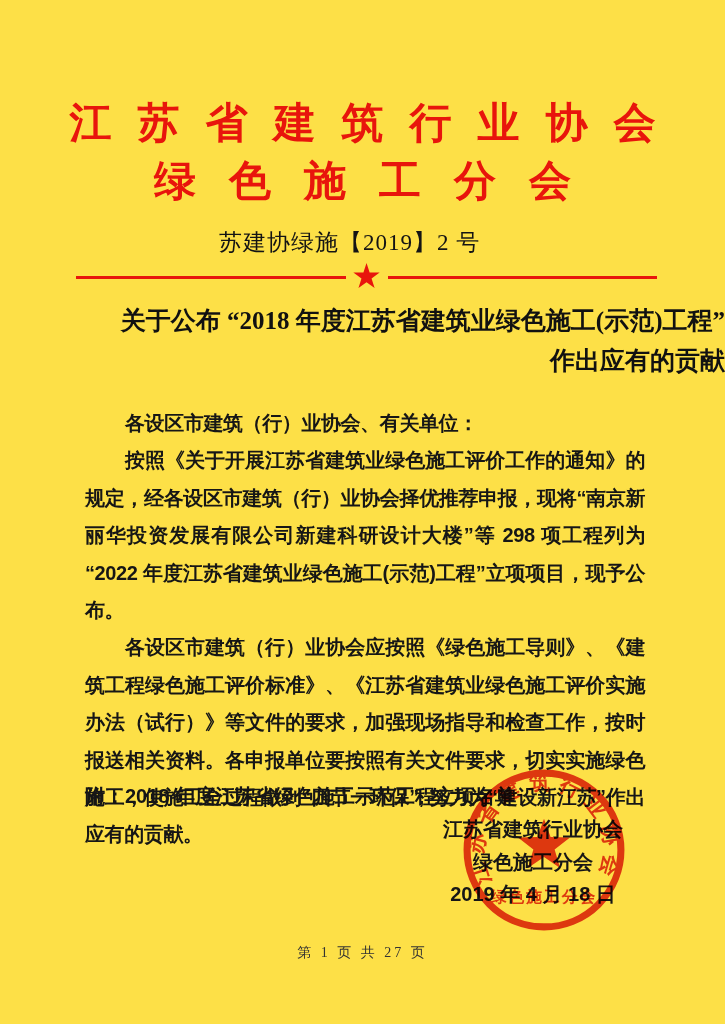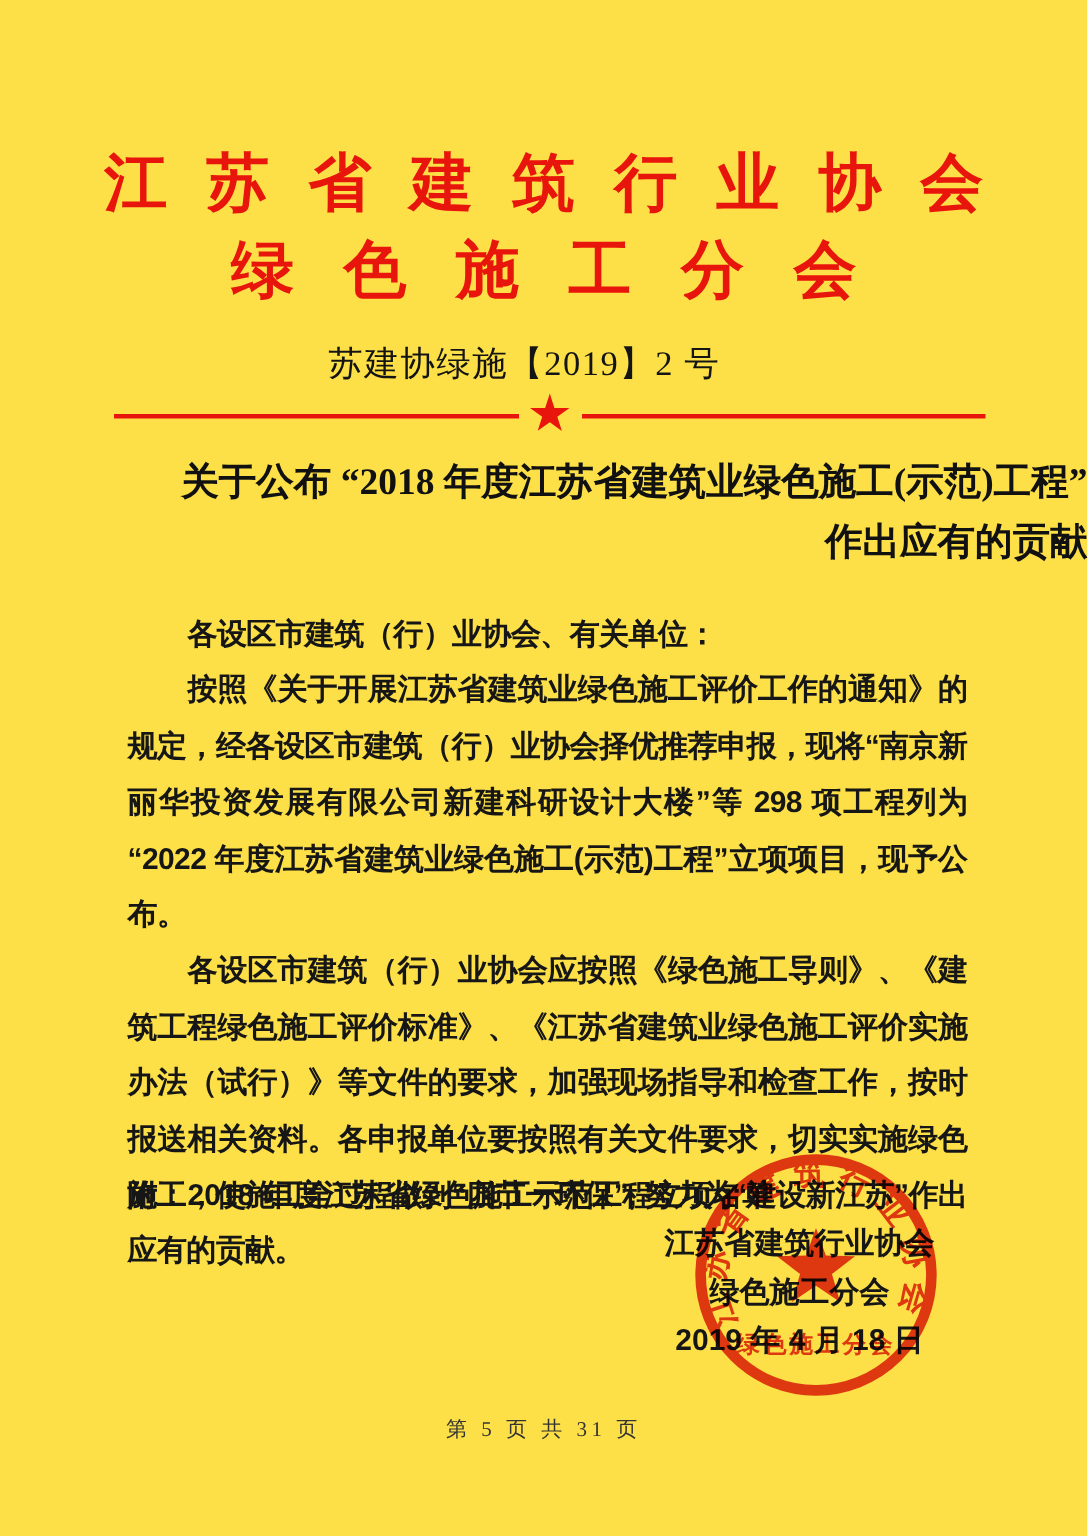--- a/index.html
+++ b/index.html
@@ -134,15 +134,15 @@
       <path id="sealTopArc" d="M 33.9,117.4 A 60,60 0 1 1 132.1,117.4" fill="none"></path>
     </defs>
     <circle cx="83" cy="83" r="76" fill="none" stroke="#dd2f22" stroke-width="7"></circle>
     <polygon points="83,52 89.5,70.1 108.7,70.7 93.5,82.4 98.9,100.8 83,90 67.1,100.8 72.5,82.4 57.3,70.7 76.5,70.1" fill="#dd2f22"></polygon>
     <text font-family="Liberation Serif, serif" font-weight="bold" font-size="21" fill="#dd2f22" letter-spacing="7">
       <textPath href="#sealTopArc" startOffset="4">江苏省建筑行业协会</textPath>
     </text>
     <text x="83" y="134" text-anchor="middle" font-family="Liberation Serif, serif" font-weight="bold" font-size="15.5" letter-spacing="2" fill="#dd2f22">绿色施工分会</text>
   </svg>
 
-  <div class="footer">第 5 页 共 31 页</div>
+  <div class="footer">第 1 页 共 27 页</div>
 
 </div>
 
 </body></html>

